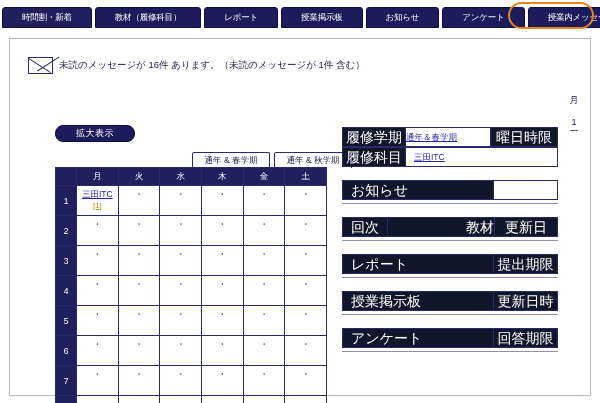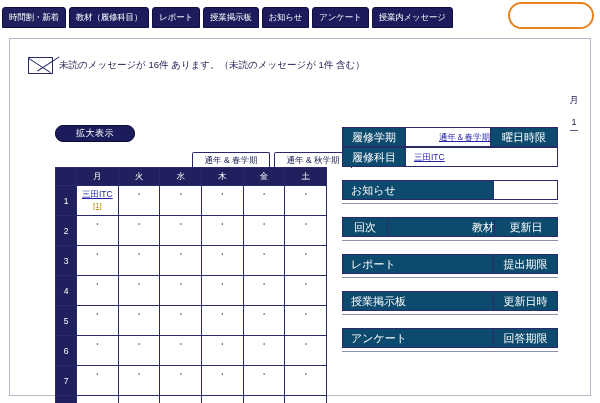--- a/index.html
+++ b/index.html
@@ -27,21 +27,21 @@
     align-items: center;
     padding-left: 2px;
     box-sizing: border-box;
   }
   .nav-tab {
     height: 19px;
     line-height: 19px;
     background: #1c1c5c;
     color: #ffffff;
     font-size: 8.5px;
-    padding: 0 6px;
+    padding: 0 19px;
     margin-right: 3px;
     border-radius: 3px 3px 0 0;
     border: 1px solid #10103a;
     white-space: nowrap;
     cursor: pointer;
     letter-spacing: -0.2px;
   }
   .nav-tab.active {
     background: #20205e;
   }
@@ -193,33 +193,33 @@
   }
   .panel-block { margin-bottom: 13px; }
   .bar {
     display: flex;
     height: 20px;
     border: 1px solid #2a2a6a;
     box-sizing: border-box;
     background: #ffffff;
   }
   .bar .seg-dark {
-    background: #0c4a6e;
+    background: #0f172a;
     color: #ffffff;
-    font-size: 11px;
+    font-size: 14px;
     line-height: 18px;
     text-align: center;
     flex: 0 0 auto;
   }
   .bar .seg-light {
     background: #ffffff;
     color: #1a1a4e;
     font-size: 8.5px;
     line-height: 18px;
-    text-align: right;
+    text-align: left;
     flex: 1 1 auto;
   }
   .bar .divider { width: 1px; background: #2a2a6a; }
   .link-blue {
     color: #2222aa;
     text-decoration: underline;
     cursor: pointer;
     font-size: 8.5px;
   }
   .sep-line {

